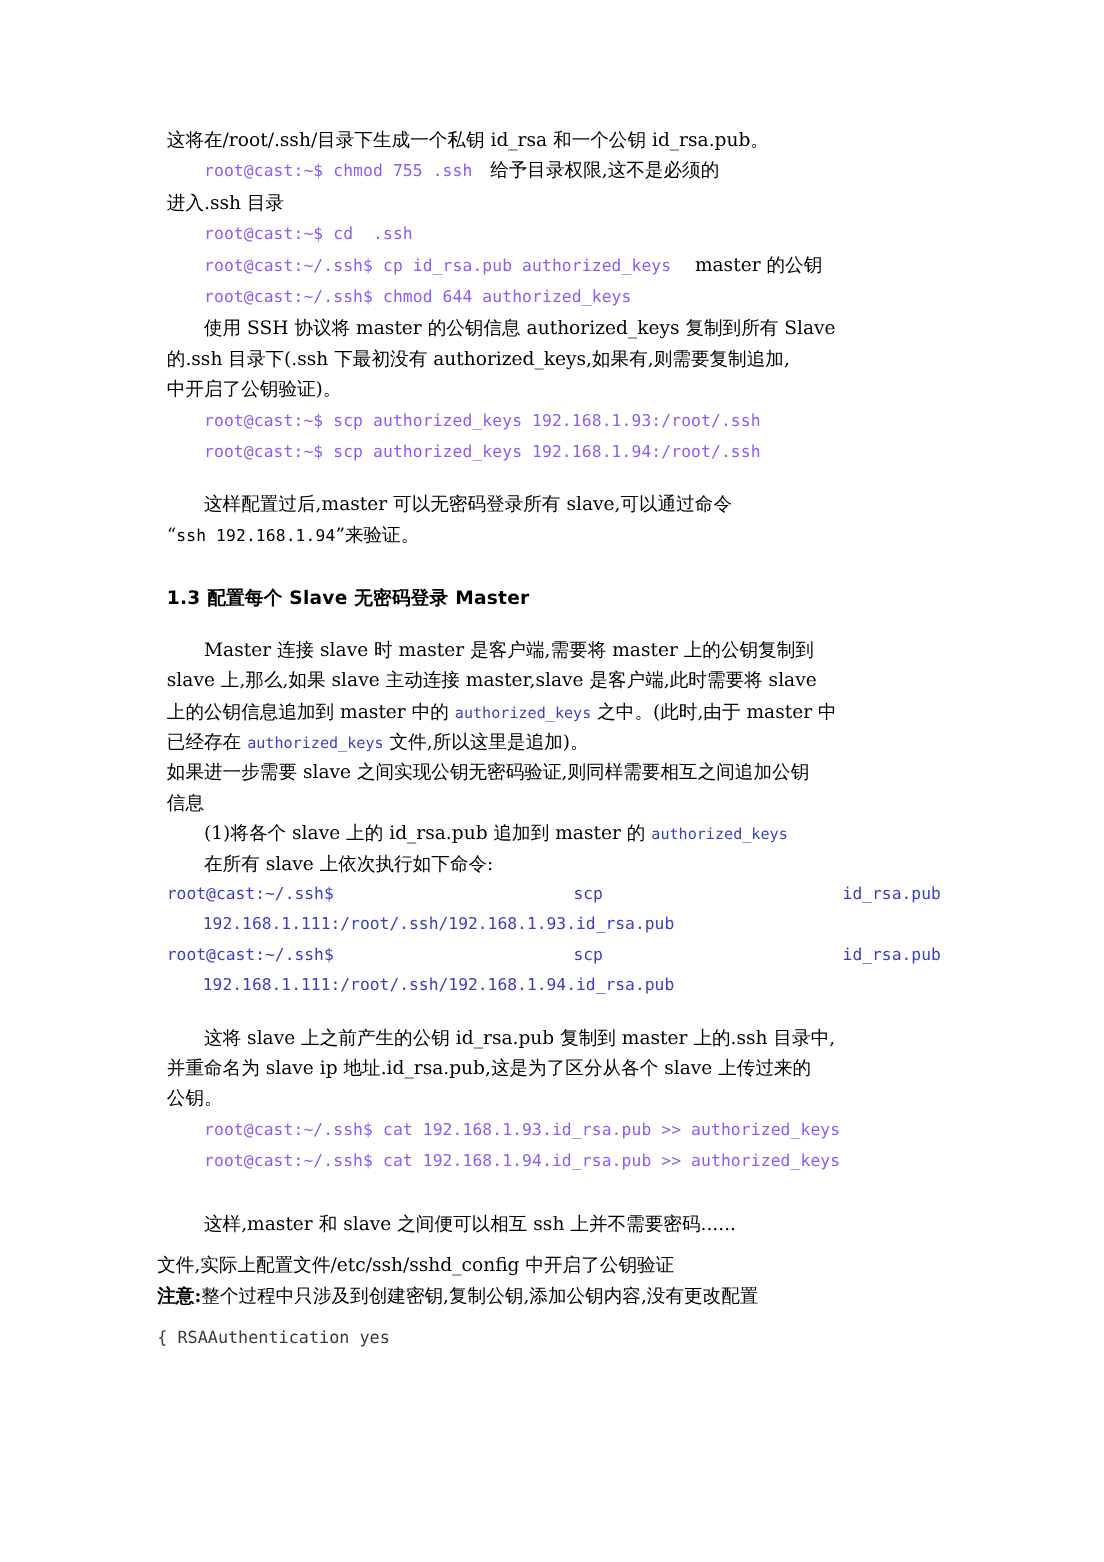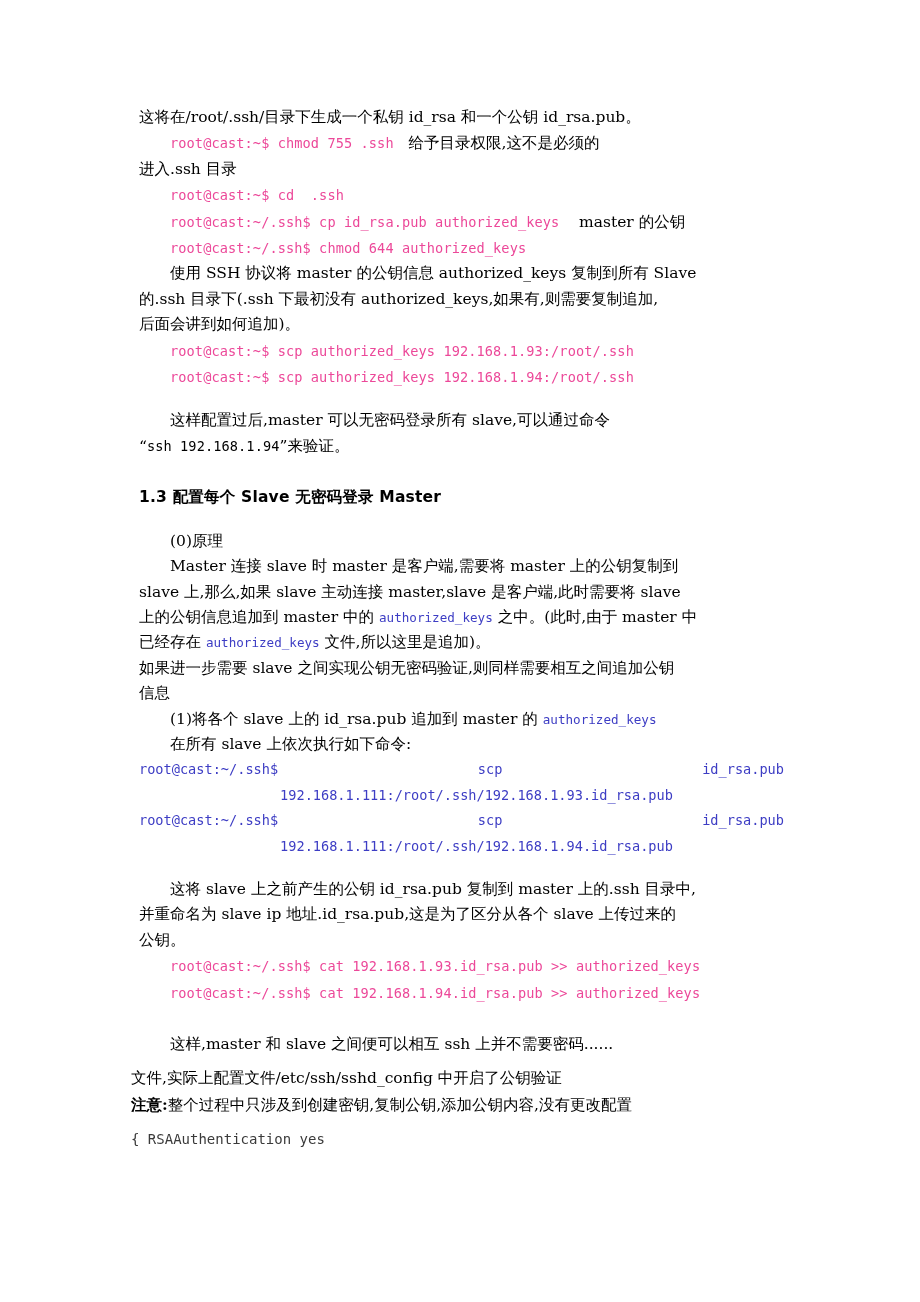--- a/index.html
+++ b/index.html
@@ -38,41 +38,41 @@
   .cn {
     font-family: "DejaVu Serif", "Liberation Serif", serif;
   }
   .mono,
   .cmd {
     font-family: "DejaVu Sans Mono", "Liberation Mono", monospace;
     font-size: 13.6px;
     letter-spacing: 0.1px;
   }
   .cmd {
-    color: #ec4899;
+    color: #8b5cf6;
   }
   .inlinecmd {
     font-family: "DejaVu Sans Mono", "Liberation Mono", monospace;
     font-size: 12.6px;
     color: #3d3dc4;
   }
   .indent1 { text-indent: 31px; }
   .pad-cmd { padding-left: 31px; }
 
   
   .jline {
     display: flex;
     justify-content: space-between;
     align-items: baseline;
     width: 100%;
     line-height: 25.4px;
   }
   .jline-center {
     display: flex;
-    justify-content: center;
+    justify-content: flex-start;
     line-height: 25.4px;
     padding-left: 30px;
   }
   .jline span {
     font-family: "DejaVu Sans Mono", "Liberation Mono", monospace;
     font-size: 13.6px;
     color: #3d3dc4;
     white-space: pre;
   }
   .jline-center span {
@@ -125,37 +125,36 @@
 
     <div class="line pad-cmd"><span class="cmd">root@cast:~$ cd  .ssh</span></div>
 
 
     <div class="line pad-cmd"><span class="cmd">root@cast:~/.ssh$ cp id_rsa.pub authorized_keys</span><span class="cn" style="font-size:15.5px;">&nbsp;&nbsp;&nbsp; </span><span class="cn" style="font-size:15.5px;">master 的公钥</span></div>
 
     <div class="line pad-cmd"><span class="cmd">root@cast:~/.ssh$ chmod 644 authorized_keys</span></div>
 
     <div class="line cn indent1">使用 SSH 协议将 master 的公钥信息 authorized_keys 复制到所有 Slave</div>
     <div class="line cn">的.ssh 目录下(.ssh 下最初没有 authorized_keys,如果有,则需要复制追加,</div>
-    <div class="line cn">后面会讲到如何追加)。</div>
+    <div class="line cn">中开启了公钥验证)。</div>
 
     <div class="line pad-cmd"><span class="cmd">root@cast:~$ scp authorized_keys 192.168.1.93:/root/.ssh</span></div>
     <div class="line pad-cmd"><span class="cmd">root@cast:~$ scp authorized_keys 192.168.1.94:/root/.ssh</span></div>
 
     <div class="spacer-md"></div>
 
     <div class="line cn indent1">这样配置过后,master 可以无密码登录所有 slave,可以通过命令</div>
     <div class="line cn"><span>“</span><span class="mono" style="color:#000;">ssh 192.168.1.94</span><span>”来验证。</span></div>
 
     <div class="spacer-lg"></div>
 
     <div class="heading">1.3 配置每个 Slave 无密码登录 Master</div>
 
     <div class="spacer-md"></div>
 
-    <div class="line cn indent1">(0)原理</div>
 
     <div class="line cn indent1">Master 连接 slave 时 master 是客户端,需要将 master 上的公钥复制到</div>
     <div class="line cn">slave 上,那么,如果 slave 主动连接 master,slave 是客户端,此时需要将 slave</div>
     <div class="line cn"><span>上的公钥信息追加到 master 中的 </span><span class="inlinecmd">authorized_keys</span><span> 之中。(此时,由于 master 中</span></div>
     <div class="line cn"><span>已经存在 </span><span class="inlinecmd">authorized_keys</span><span> 文件,所以这里是追加)。</span></div>
 
     <div class="line cn">如果进一步需要 slave 之间实现公钥无密码验证,则同样需要相互之间追加公钥</div>
     <div class="line cn">信息</div>
 
     <div class="line cn indent1"><span>(1)将各个 slave 上的 id_rsa.pub 追加到 master 的 </span><span class="inlinecmd">authorized_keys</span></div>

